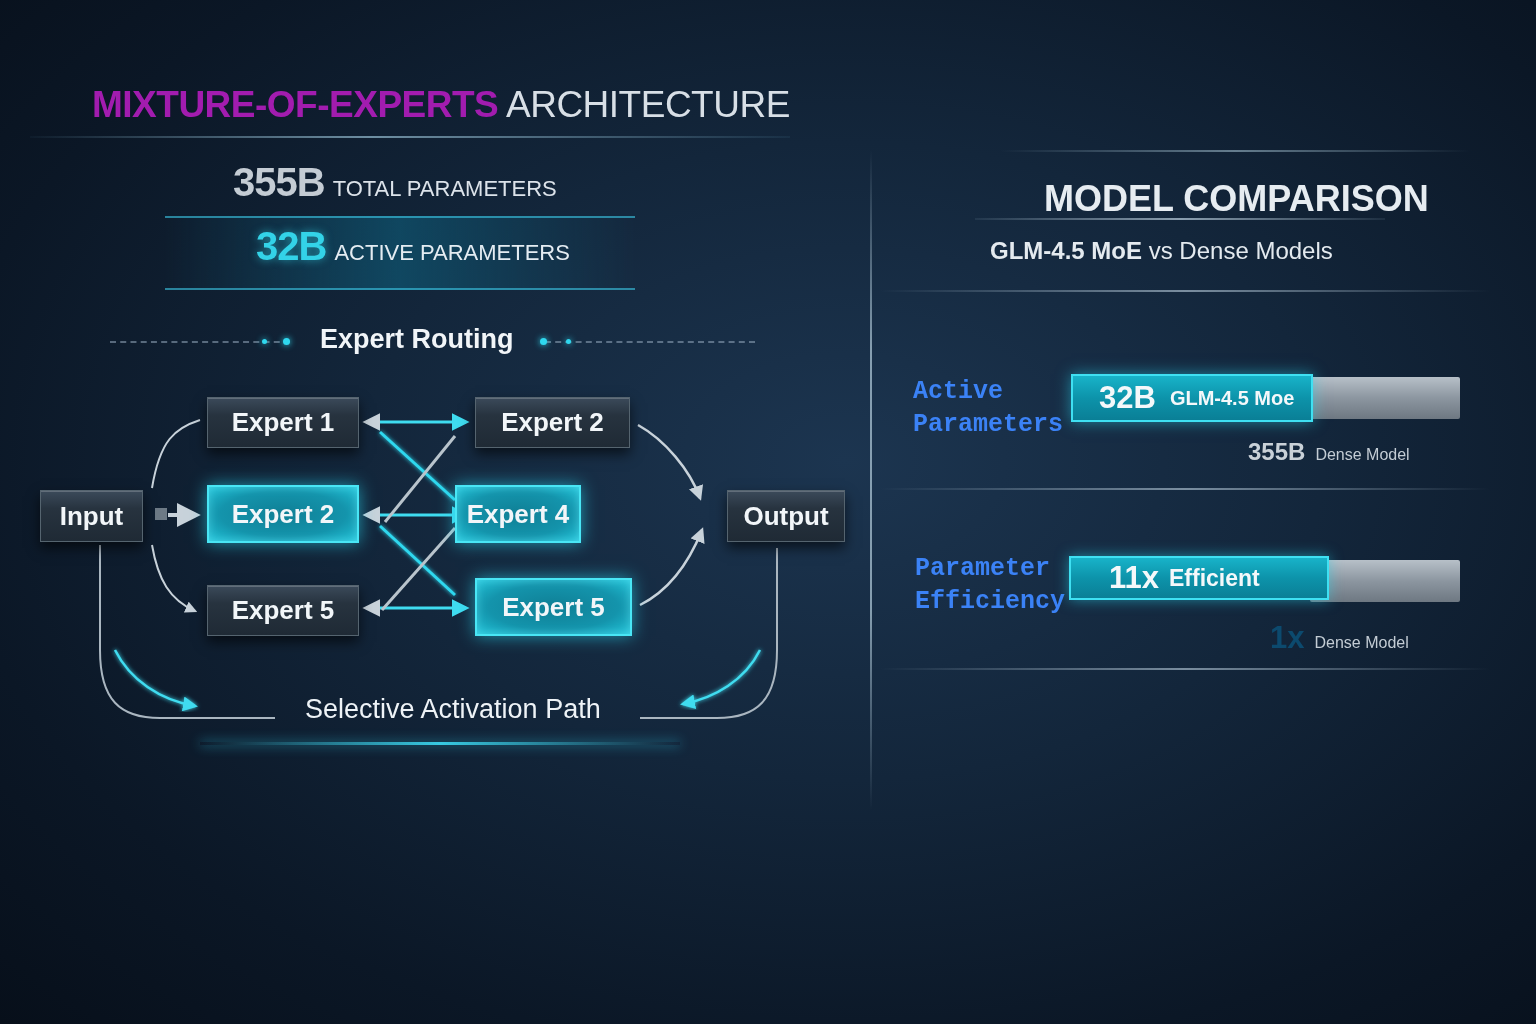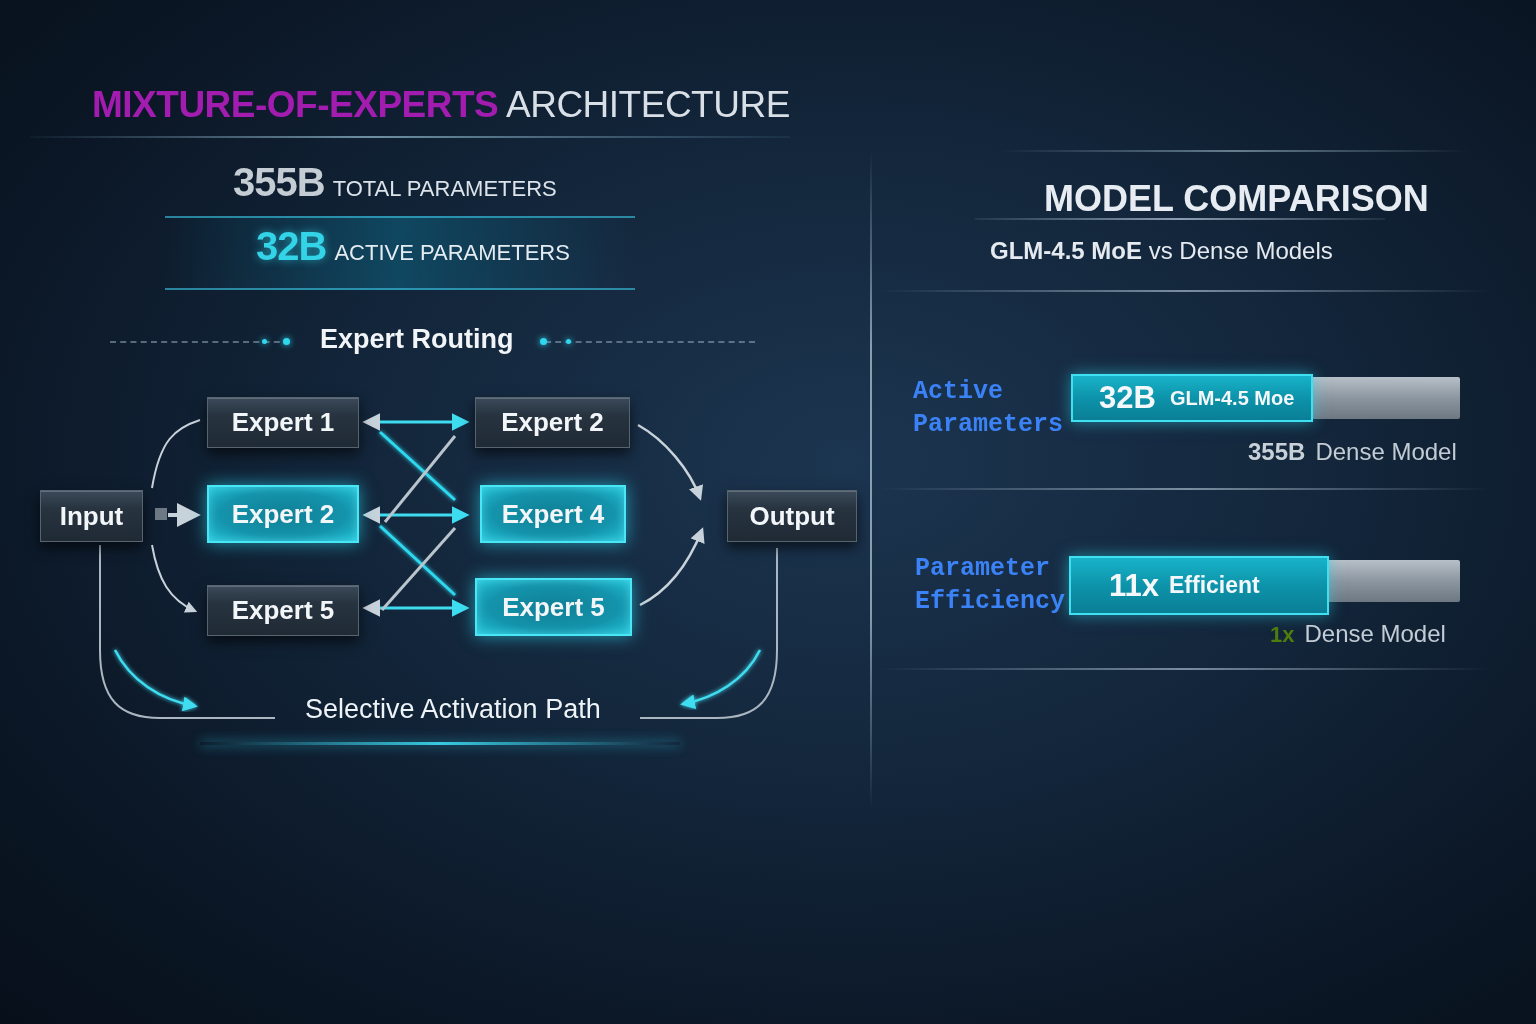--- a/index.html
+++ b/index.html
@@ -76,21 +76,21 @@
   .bar-track { height: 42px; border-radius: 2px;
     background: linear-gradient(180deg, #b7c0c8 0%, #8c96a0 50%, #6e7882 100%); }
   .bar-fill { height: 48px; display: flex; align-items: center; box-sizing: border-box;
     background: linear-gradient(180deg, #18b3c9 0%, #0d93aa 50%, #0a7f96 100%);
     border: 2px solid #3fe0f2; box-shadow: 0 0 14px rgba(40,210,235,0.55);
     font-family: "Liberation Sans", sans-serif; color: #f4f8fa; white-space: nowrap; }
   .bar-fill .v { font-size: 31px; font-weight: 700; }
   .bar-fill .t { font-size: 20px; font-weight: 700; margin-left: 14px; }
   .bar-note { white-space: nowrap; font-family: "Liberation Sans", sans-serif; }
   .bar-note .v { font-weight: 700; color: #c9d1d8; }
-  .bar-note .t { color: #c3ccd4; margin-left: 10px; font-size: 24px; }
+  .bar-note .t { color: #c3ccd4; margin-left: 10px; font-size: 16px; }
 </style>
 </head>
 <body>
 
 <div class="abs title">
   <span class="bold">MIXTURE-OF-EXPERTS</span>
   <span class="light">ARCHITECTURE</span>
 </div>
 <div class="abs hr hr-title"></div>
 
@@ -153,24 +153,24 @@
   <path d="M760,650 C745,680 715,698 683,704" stroke="#3fdcf0" stroke-width="2.5" fill="none" marker-end="url(#ahC)" filter="url(#glow)"></path>
 </svg>
 
 <div class="abs node dark" style="left:40px;top:490px;width:103px;height:52px">Input</div>
 
 <div class="abs node dark" style="left:207px;top:397px;width:152px;height:51px">Expert 1</div>
 <div class="abs node active" style="left:207px;top:485px;width:152px;height:58px">Expert 2</div>
 <div class="abs node dark" style="left:207px;top:585px;width:152px;height:51px">Expert 5</div>
 
 <div class="abs node dark" style="left:475px;top:397px;width:155px;height:51px">Expert 2</div>
-<div class="abs node active" style="left:480px;top:485px;width:146px;height:58px">Expert 4</div>
+<div class="abs node active" style="left:455px;top:485px;width:126px;height:58px">Expert 4</div>
 <div class="abs node active" style="left:475px;top:578px;width:157px;height:58px">Expert 5</div>
 
-<div class="abs node dark" style="left:727px;top:490px;width:130px;height:52px">Output</div>
+<div class="abs node dark" style="left:727px;top:490px;width:118px;height:52px">Output</div>
 
 <div class="abs label-path">Selective Activation Path</div>
 <div class="abs glow-bottom"></div>
 
 <div class="abs divider-v"></div>
 
 <div class="abs hr hr-cmp1"></div>
 <div class="abs cmp-title">MODEL COMPARISON</div>
 <div class="abs hr hr-cmp2"></div>
 <div class="abs cmp-sub">
@@ -191,20 +191,20 @@
 <div class="abs bar-note" style="left:1248px;top:438px">
   <span class="v" style="font-size:24px">355B</span><span class="t">Dense Model</span>
 </div>
 <div class="abs hr hr-row" style="top:488px"></div>
 
 <div class="abs row-label" style="left:915px;top:552px">
   <div>Parameter</div>
   <div>Efficiency</div>
 </div>
 <div class="abs bar-track" style="left:1310px;top:560px;width:150px"></div>
-<div class="abs bar-fill" style="left:1069px;top:556px;width:260px;height:59px;padding-left:38px">
+<div class="abs bar-fill" style="left:1069px;top:556px;width:260px;height:44px;padding-left:38px">
   <span class="v">11x</span>
   <span class="t" style="font-size:23px;margin-left:10px">Efficient</span>
 </div>
 <div class="abs bar-note" style="left:1270px;top:620px">
-  <span class="v" style="font-size:22px;color:#4d7c0f">1x</span><span class="t">Dense Model</span>
+  <span class="v" style="font-size:31px;color:#0c4a6e">1x</span><span class="t">Dense Model</span>
 </div>
 <div class="abs hr hr-row" style="top:668px"></div>
 
 </body></html>

